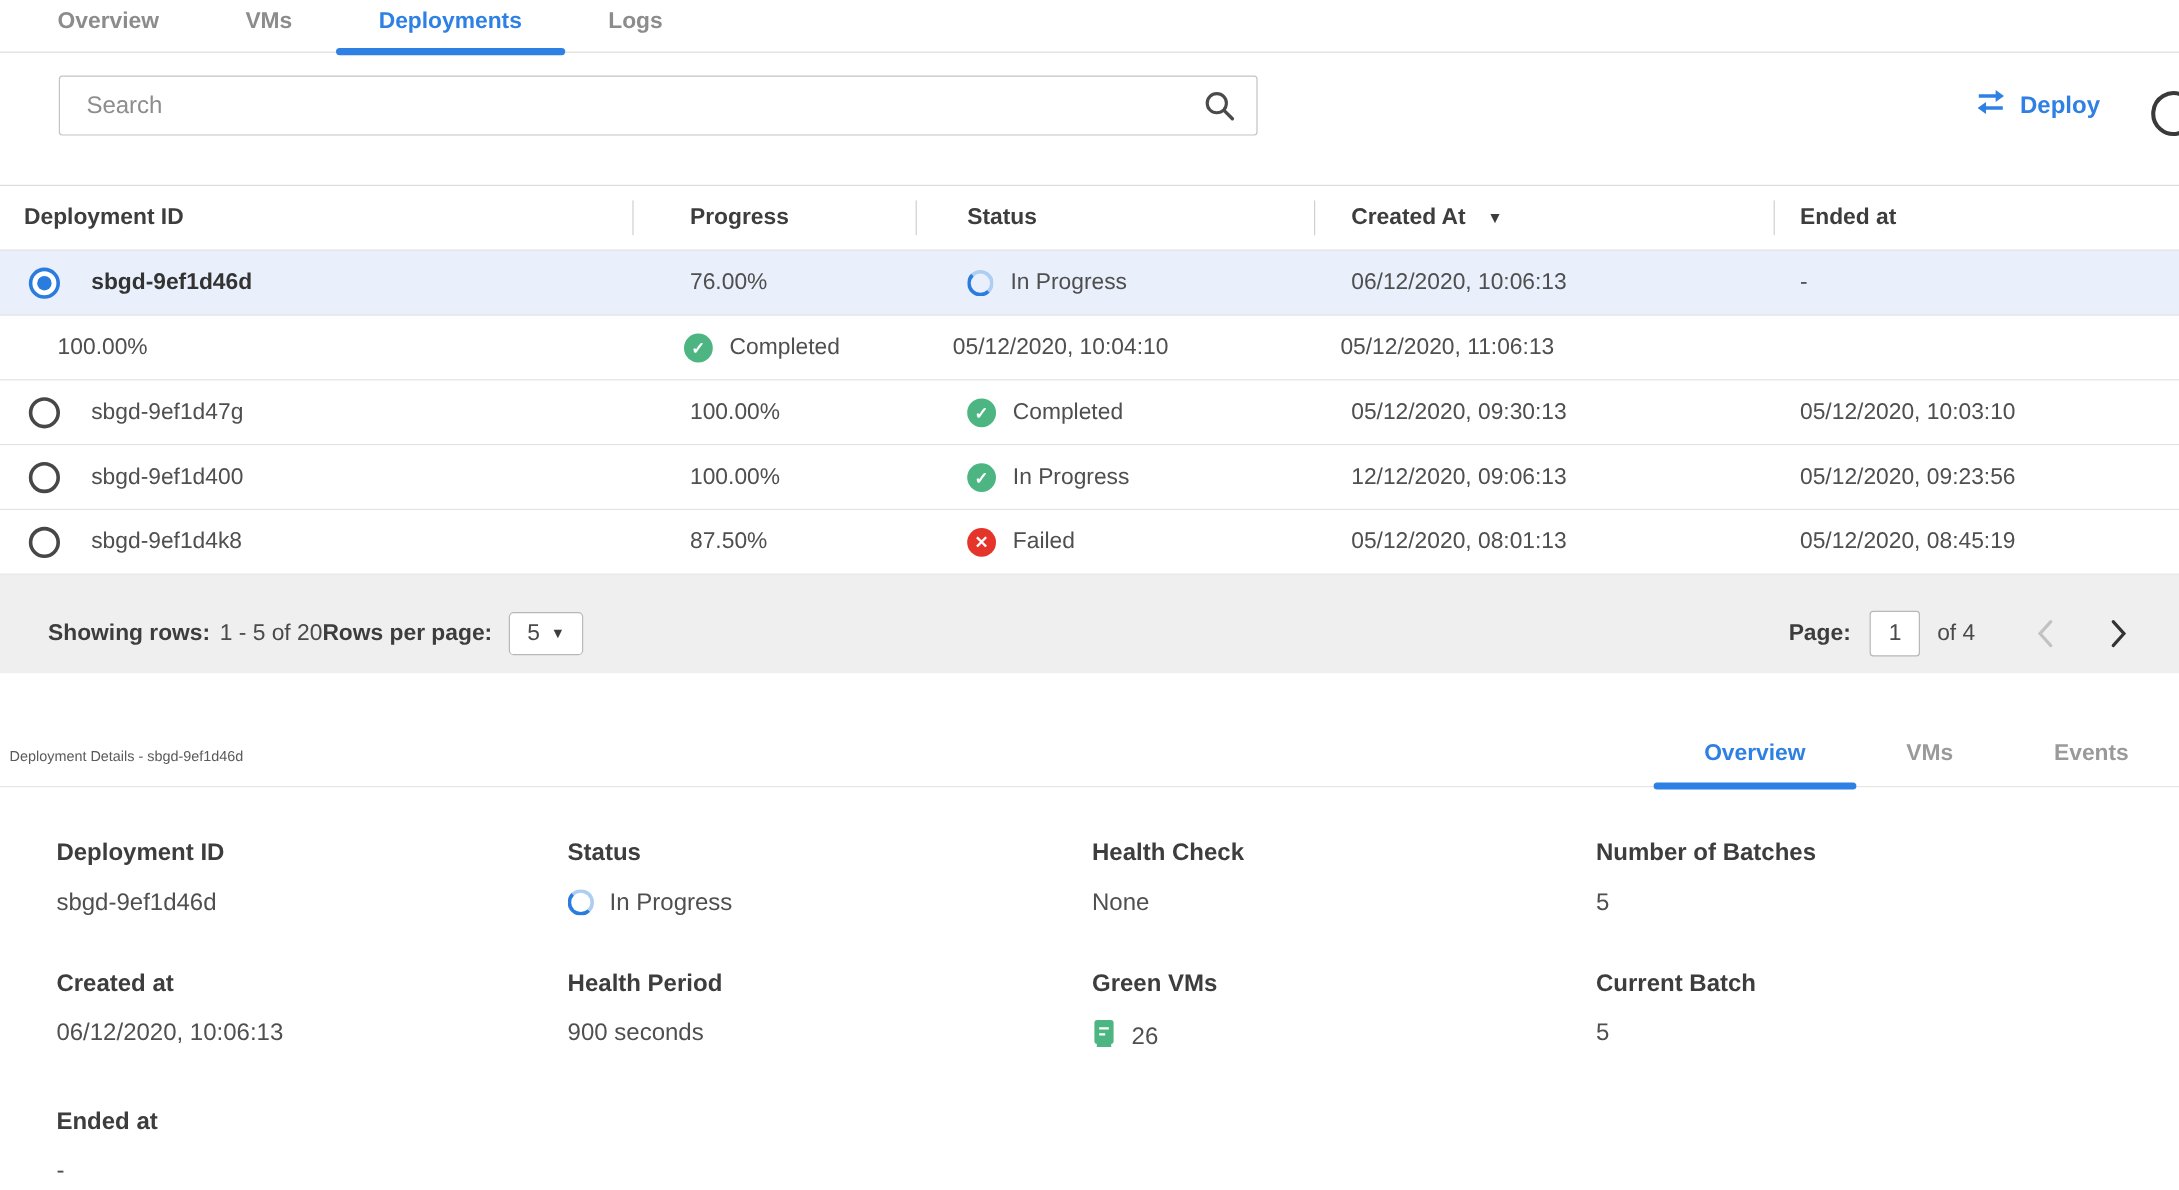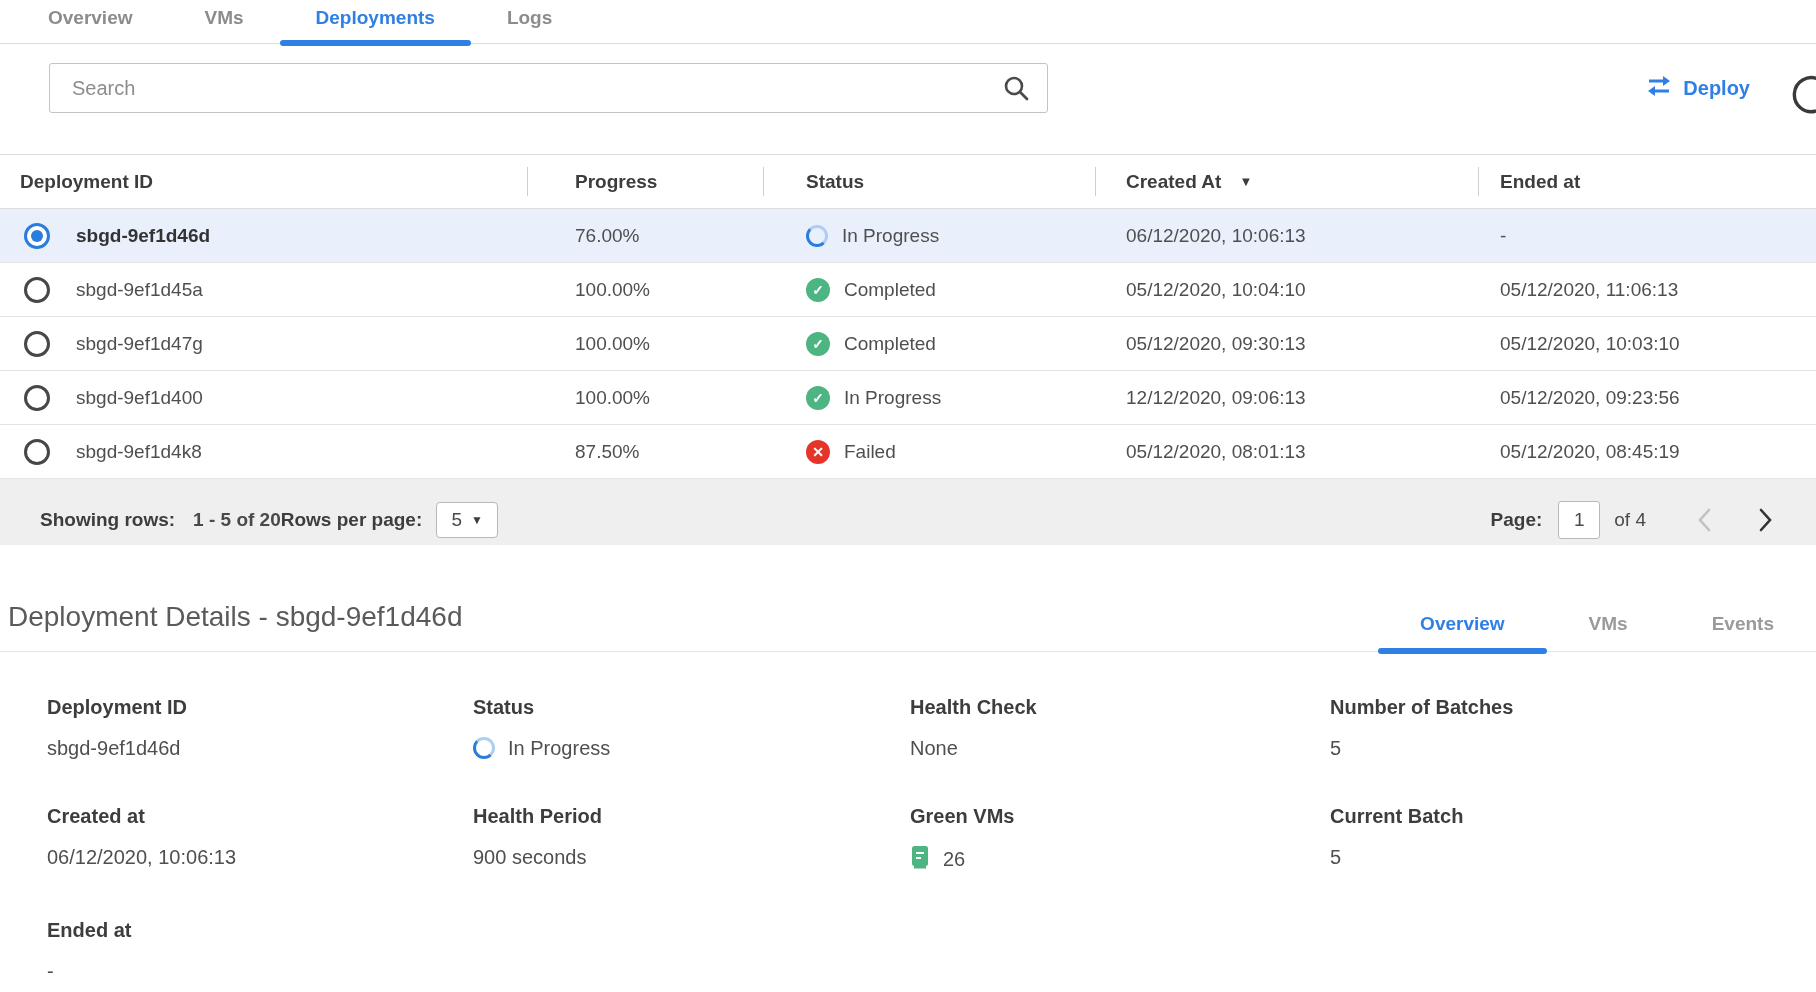--- a/index.html
+++ b/index.html
@@ -43,36 +43,36 @@
   .radio.sel::after { content:""; position:absolute; left:4px; top:4px; width:12px; height:12px; border-radius:50%; background:#2a7cdf; }
 
   .badge { width:24px; height:24px; border-radius:50%; display:flex; align-items:center; justify-content:center; color:#fff; font-size:14px; font-weight:bold; flex:0 0 auto; }
   .badge.green { background:#4db582; }
   .badge.red { background:#e5352b; }
   .spinner { width:22px; height:22px; border-radius:50%; border:3px solid #aecdf3; border-left-color:#2a7cdf; border-bottom-color:#2a7cdf; flex:0 0 auto; }
 
   .sort-arrow { font-size:13px; color:#3d3d3d; margin-left:6px; }
 
   
-  .tfoot { display:flex; align-items:center; height:66px; background:#efefef; font-size:19px; color:#4a4a4a; padding:16px 30px 0 40px; }
+  .tfoot { display:flex; align-items:center; height:82px; background:#efefef; font-size:19px; color:#4a4a4a; padding:16px 30px 0 40px; }
   .tfoot b { color:#3d3d3d; }
-  .showing-val { margin-left:18px;font-weight:bold; }
+  .showing-val { margin-left:8px; }
   .rpp-label { }
   .rpp-box { margin-left:14px; width:62px; height:36px; background:#fff; border:1px solid #b8b8b8; border-radius:4px; display:flex; align-items:center; justify-content:center; gap:9px; cursor:pointer; }
   .rpp-box .car { font-size:12px; color:#3d3d3d; }
   .pager { margin-left:auto; display:flex; align-items:center; }
   .page-input { width:42px; height:38px; border:1px solid #b8b8b8; border-radius:3px; text-align:center; font-size:19px; color:#4a4a4a; margin-left:16px; font-family:"Liberation Sans",sans-serif; outline:none; }
   .page-of { margin-left:14px; }
   .chev { width:40px; height:40px; display:flex; align-items:center; justify-content:center; cursor:pointer; }
   .chev.prev { margin-left:38px; }
   .chev.next { margin-left:22px; }
 
   
   .dheader { display:flex; align-items:flex-end; justify-content:space-between; margin-top:56px; border-bottom:1px solid #e6e6e6; padding-left:8px; }
-  .dtitle { font-size:28px; color:#5a5a5a; padding-bottom:18px; }
+  .dtitle { font-size:12px; color:#5a5a5a; padding-bottom:18px; }
   .dtabs { display:flex; }
   .dtab { position:relative; padding:0 42px 16px; font-size:19px; font-weight:bold; color:#9a9a9a; cursor:pointer; }
   .dtab.active { color:#2f80e4; }
   .dtab.active::after { content:""; position:absolute; left:0; right:0; bottom:-3px; height:6px; background:#2f80e4; border-radius:3px; }
 
   .dgrid { margin:44px 0 0 47px; display:grid; grid-template-columns:426px 437px 420px auto; row-gap:44px; }
   .field .flabel { font-size:20px; font-weight:bold; color:#3d3d3d; margin-bottom:16px; }
   .field .fvalue { font-size:20px; color:#4f4f4f; display:flex; align-items:center; gap:13px; min-height:26px; }
 
   .vmicon { display:inline-block; }
@@ -145,24 +145,20 @@
       <div class="c-prog">76.00%</div>
       <div class="c-stat">
           <span class="spinner"></span>
           <span>In Progress</span>
         </div>
       <div class="c-crea">06/12/2020, 10:06:13</div>
       <div class="c-end">-</div>
     </div>
 
     <div class="trow">
-      <div class="c-id">
-          <span class="radio"></span>
-          <span class="id-text">sbgd-9ef1d45a</span>
-        </div>
       <div class="c-prog">100.00%</div>
       <div class="c-stat">
           <span class="badge green">✓</span>
           <span>Completed</span>
         </div>
       <div class="c-crea">05/12/2020, 10:04:10</div>
       <div class="c-end">05/12/2020, 11:06:13</div>
     </div>
 
     <div class="trow">

